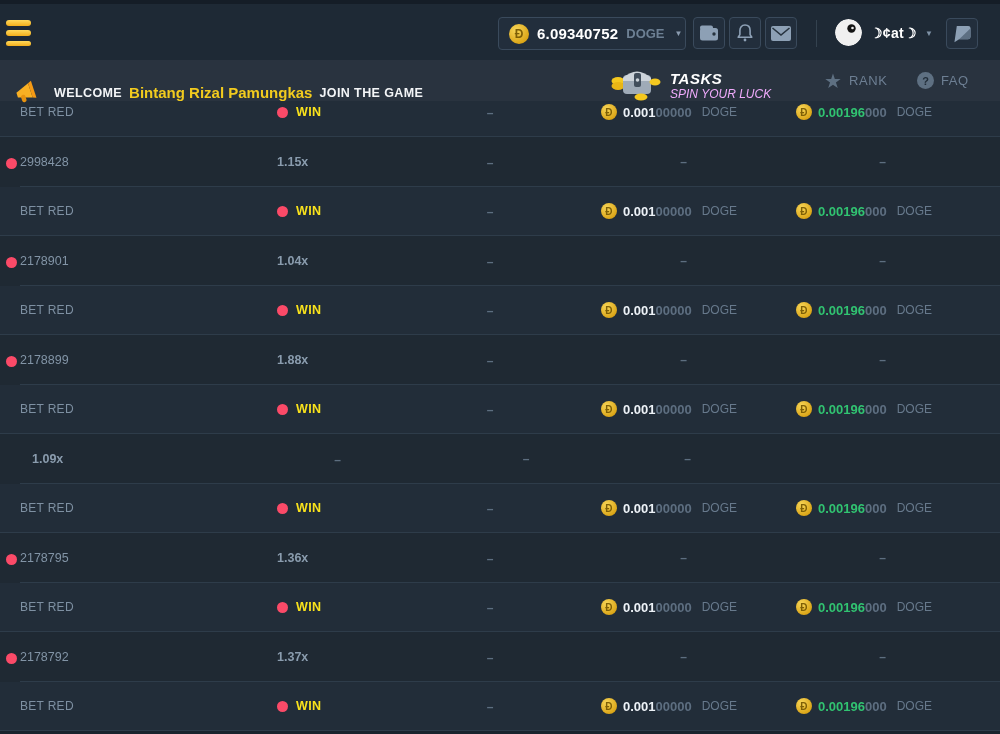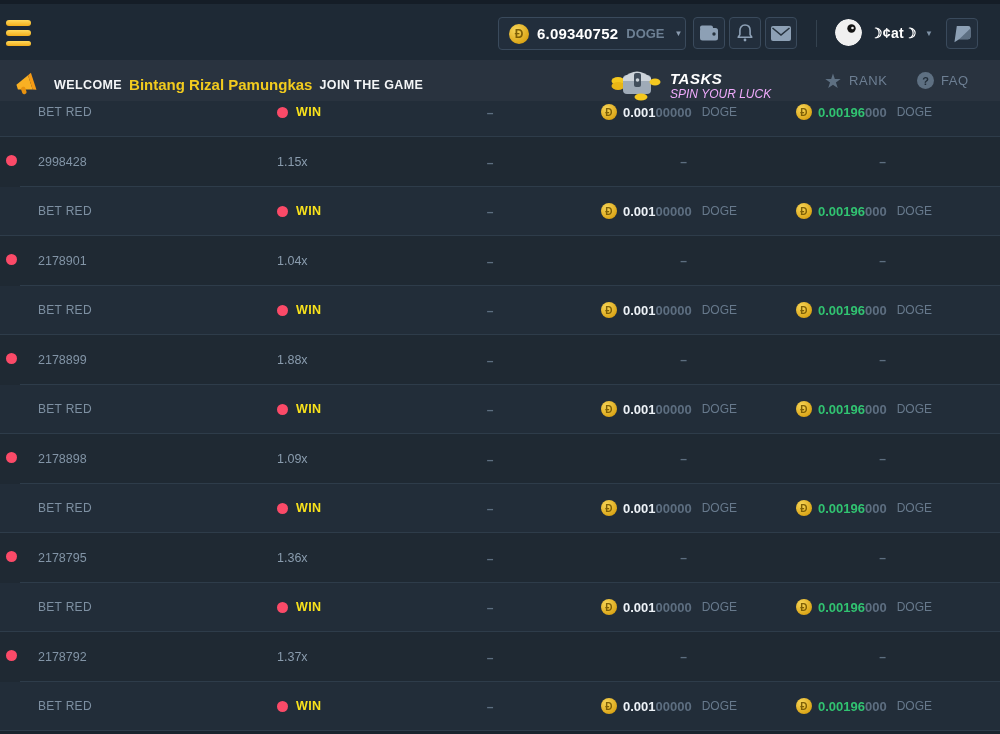--- a/index.html
+++ b/index.html
@@ -30,21 +30,21 @@
             align-items:center;justify-content:center;cursor:pointer;padding:0}
   .vsep{position:absolute;left:816px;top:16px;width:1px;height:27px;background:#34424f}
   .avatar{position:absolute;left:835px;top:15px;width:27px;height:27px;border-radius:50%;
           overflow:hidden;cursor:pointer}
   .uname{position:absolute;left:870px;top:21px;color:#ffffff;font-weight:bold;font-size:14px;
          cursor:pointer;letter-spacing:.3px}
   .ucaret{position:absolute;left:925px;top:25px;color:#7e91a5;font-size:8px;cursor:pointer}
 
   
   .banner{position:absolute;top:60px;left:0;right:0;height:41px;background:#29333f;z-index:5}
-  .banner-left{position:absolute;left:14px;top:4px;height:100%;display:flex;align-items:center}
+  .banner-left{position:absolute;left:14px;top:12px;height:100%;display:flex;align-items:center}
   .b-welcome,.b-join{color:#f3f5f7;font-weight:bold;font-size:12.5px;letter-spacing:.4px}
   .b-welcome{margin-left:14px}
   .b-name{color:#f2cb1e;font-weight:bold;font-size:15px;margin:0 7px}
   .tasks{position:absolute;left:610px;top:0;height:100%;display:flex;align-items:flex-end;cursor:pointer}
   .tasks-txt{margin-left:8px;font-style:italic}
   .tasks-title{color:#ffffff;font-weight:bold;font-size:15px;letter-spacing:.5px;line-height:16px}
   .tasks-sub{color:#f0abfc;font-size:12px;line-height:14px}
   .rank,.faq{position:absolute;top:0;height:100%;display:flex;align-items:center;gap:7px;cursor:pointer}
   .rank{left:824px}.faq{left:917px}
   .rank-star{color:#5e7082;font-size:20px;line-height:20px}
@@ -54,33 +54,33 @@
 
   
   .table-wrap{position:absolute;top:101px;left:0;right:0;height:633px;overflow:hidden;background:#1f2a35}
   .rows{margin-top:-13.5px}
   .row{position:relative;height:49.5px;box-sizing:border-box;display:grid;
        grid-template-columns:245px 185px 120px 195px 195px 1fr;align-items:center;cursor:pointer}
   .row::after{content:"";position:absolute;left:0;right:0;bottom:0;height:1px;background:#2e3c4a}
   .row.id-row::after{left:20px}
   .bet-row{background:#222d39}
   .id-row{background:#1f2933}
-  .c1{position:relative;padding-left:38px;display:flex;align-items:flex-start}
+  .c1{position:relative;padding-left:20px;display:flex;align-items:flex-end}
   .c2{padding-left:32px;display:flex;align-items:center}
   .c3{text-align:center}
   .c4,.c5{display:flex;align-items:center;justify-content:flex-end;padding-right:8px}
   .c4.center,.c5.center{justify-content:center;padding-right:0}
   .c4.center .dash-t{transform:translateX(36px)}
   .c5.center .dash-t{transform:translateX(40px)}
   .dot{width:11px;height:11px;border-radius:50%;background:#fb4a68;flex:0 0 auto}
   .c1 .dot{position:absolute;left:6px}
   .c2 .dot{margin-right:8px}
   .id-text{color:#8294a6;font-size:12.5px}
   .bet-label{color:#7e90a2;font-size:12px;letter-spacing:.3px}
-  .mult{color:#8a9cae;font-weight:normal;font-size:12.5px}
+  .mult{color:#8a9cae;font-weight:bold;font-size:12.5px}
   .win{color:#f8e11c;font-weight:bold;font-size:12.5px;letter-spacing:.4px}
   .dash-t{color:#5d6e80;font-weight:bold;font-size:12px}
   .amt-main{color:#edf2f7;font-weight:bold;font-size:13px}
   .amt-main.green{color:#31c371}
   .amt-trail{color:#5d6e80;font-weight:bold;font-size:13px}
   .amt-unit{color:#67798c;font-size:12px;margin-left:10px}
   .bottomstrip{position:absolute;left:0;right:0;bottom:0;height:3px;background:#19242e;z-index:6}
 </style>
 </head>
 <body>
@@ -324,24 +324,20 @@
           </div>
           <div class="c5">
             <span class="coin c16">Đ</span>
             <span class="amt-main green">0.00196</span>
             <span class="amt-trail">000</span>
             <span class="amt-unit">DOGE</span>
           </div>
           <div></div>
         </div>
         <div class="row id-row">
-          <div class="c1">
-            <span class="dot"></span>
-            <span class="id-text">2178898</span>
-          </div>
           <div class="c2">
             <span class="mult">1.09x</span>
           </div>
           <div class="c3"><span class="dash-t">–</span></div>
           <div class="c4 center">
             <span class="dash-t">–</span>
           </div>
           <div class="c5 center">
             <span class="dash-t">–</span>
           </div>

